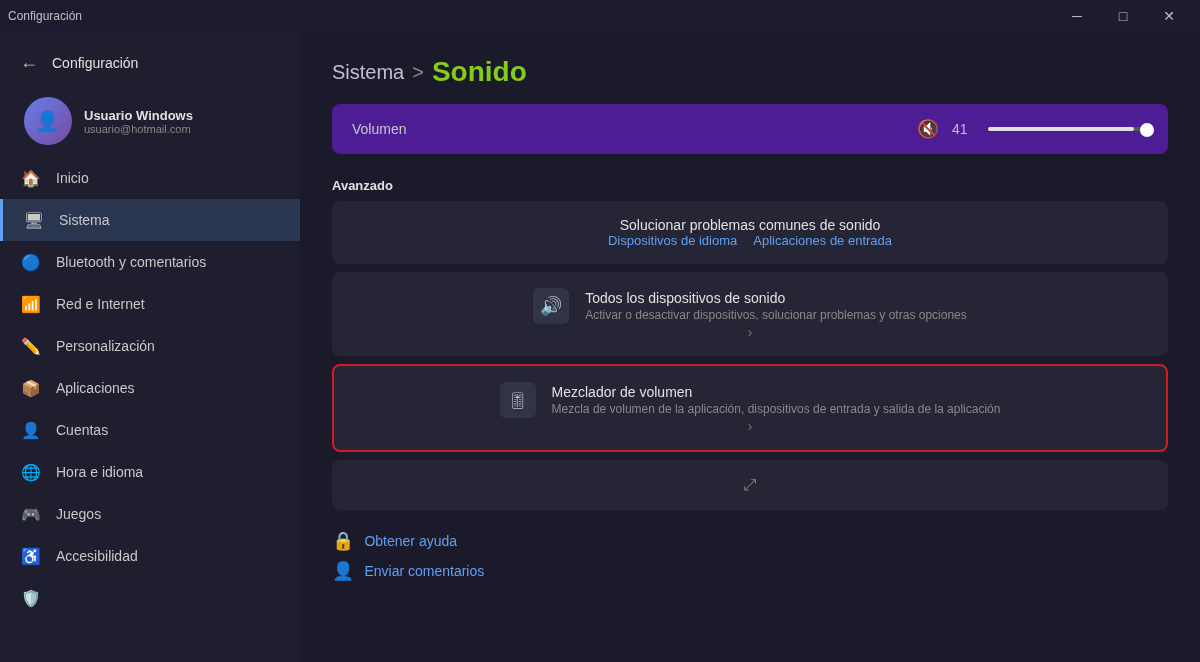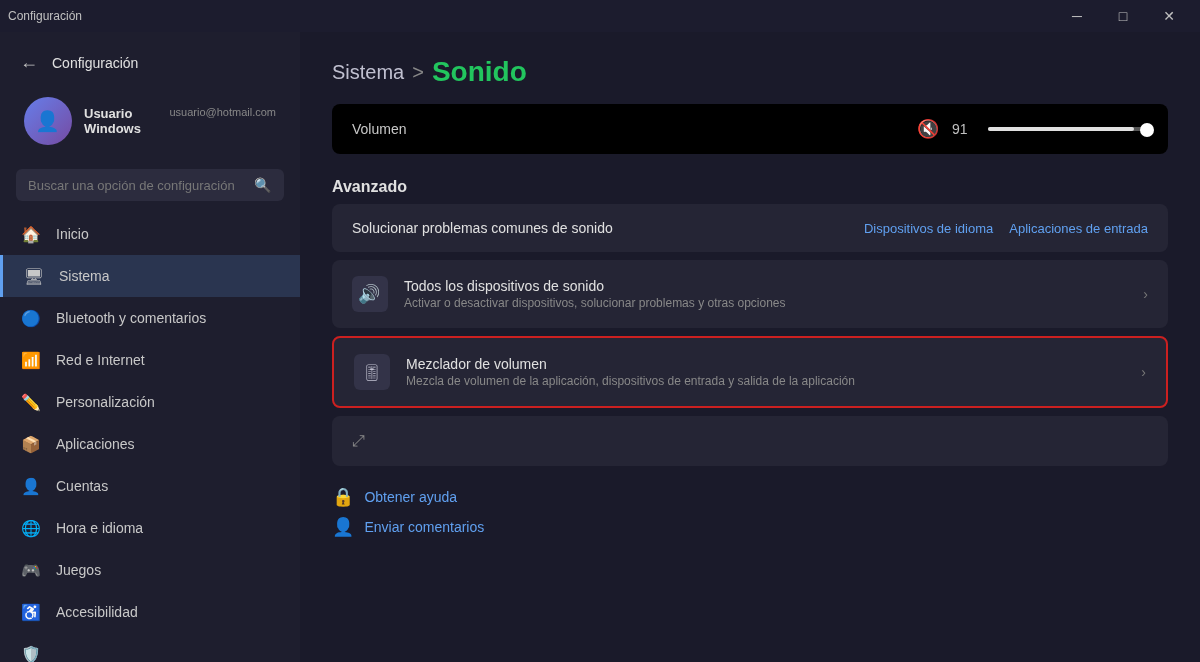--- a/index.html
+++ b/index.html
@@ -113,21 +113,21 @@
       width: 100%;
       height: 100%;
       background: linear-gradient(135deg, #667eea 0%, #764ba2 100%);
       display: flex;
       align-items: center;
       justify-content: center;
       font-size: 20px;
     }
     .user-info {
       display: flex;
-      flex-direction: row;
+      flex-direction: column;
     }
     .user-name {
       font-size: 13px;
       font-weight: 600;
       color: #e0e0e0;
     }
     .user-email {
       font-size: 11px;
       color: #888;
     }
@@ -198,42 +198,42 @@
     .breadcrumb {
       display: flex;
       align-items: center;
       gap: 8px;
       font-size: 14px;
       color: #a0a0b0;
     }
     .breadcrumb-current {
       font-size: 28px;
       font-weight: 600;
-      color: #22c55e;
+      color: #84cc16;
     }
     .breadcrumb-sep {
       font-size: 20px;
       color: #888;
     }
     .breadcrumb-parent {
       font-size: 20px;
       color: #c0c0d0;
     }
 
     
     .content-body {
       padding: 0 32px 32px 32px;
       display: flex;
       flex-direction: column;
       gap: 0;
     }
 
     
     .output-card {
-      background: #000000;
+      background: #4c1d95;
       border-radius: 8px;
       padding: 14px 20px;
       display: flex;
       align-items: center;
       justify-content: space-between;
       margin-bottom: 8px;
     }
     .output-label {
       font-size: 14px;
       color: #c8c8c8;
@@ -262,37 +262,38 @@
       right: -6px;
       top: -4px;
       width: 14px;
       height: 14px;
       background: #fff;
       border-radius: 50%;
     }
 
     
     .section-title {
-      font-size: 16px;
+      font-size: 13px;
       font-weight: 600;
       color: #e0e0e0;
       margin: 16px 0 8px 0;
     }
 
     
     .setting-card {
       background: #252535;
       border-radius: 8px;
       padding: 16px 20px;
       display: flex;
       align-items: center;
       justify-content: space-between;
       margin-bottom: 4px;
       cursor: pointer;
       transition: background 0.15s;
+      flex-direction: column;
     }
 
     .setting-card-left {
       display: flex;
       align-items: center;
       gap: 16px;
     }
     .setting-card-icon {
       width: 36px;
       height: 36px;
@@ -378,24 +379,20 @@
     <div class="user-profile">
       <div class="avatar">
         <div class="avatar-img">👤</div>
       </div>
       <div class="user-info">
         <span class="user-name">Usuario Windows</span>
         <span class="user-email">usuario@hotmail.com</span>
       </div>
     </div>
 
-    <div class="search-box">
-      <input class="search-input" type="text" placeholder="Buscar una opción de configuración" style="">
-      <span class="search-icon-wrap">🔍</span>
-    </div>
 
     <div id="nav-list">
         <div class="nav-item">
       <span class="nav-icon">🏠</span>
       <span class="nav-label">Inicio</span>
     </div>
         <div class="nav-item active">
       <span class="nav-icon">🖥</span>
       <span class="nav-label">Sistema</span>
     </div>
@@ -445,21 +442,21 @@
         <span class="breadcrumb-current">Sonido</span>
       </div>
     </div>
 
     <div class="content-body">
 
       <div class="output-card">
         <span class="output-label">Volumen</span>
         <div class="volume-control">
           <span class="mute-icon">🔇</span>
-          <span class="vol-number">91</span>
+          <span class="vol-number">41</span>
           <div class="vol-slider">
             <div class="vol-fill" style="width:91%"></div>
             <div class="vol-thumb"></div>
           </div>
         </div>
       </div>
 
       <div class="section-title">Avanzado</div>
 
       <div class="setting-card" style="align-items:center;">

